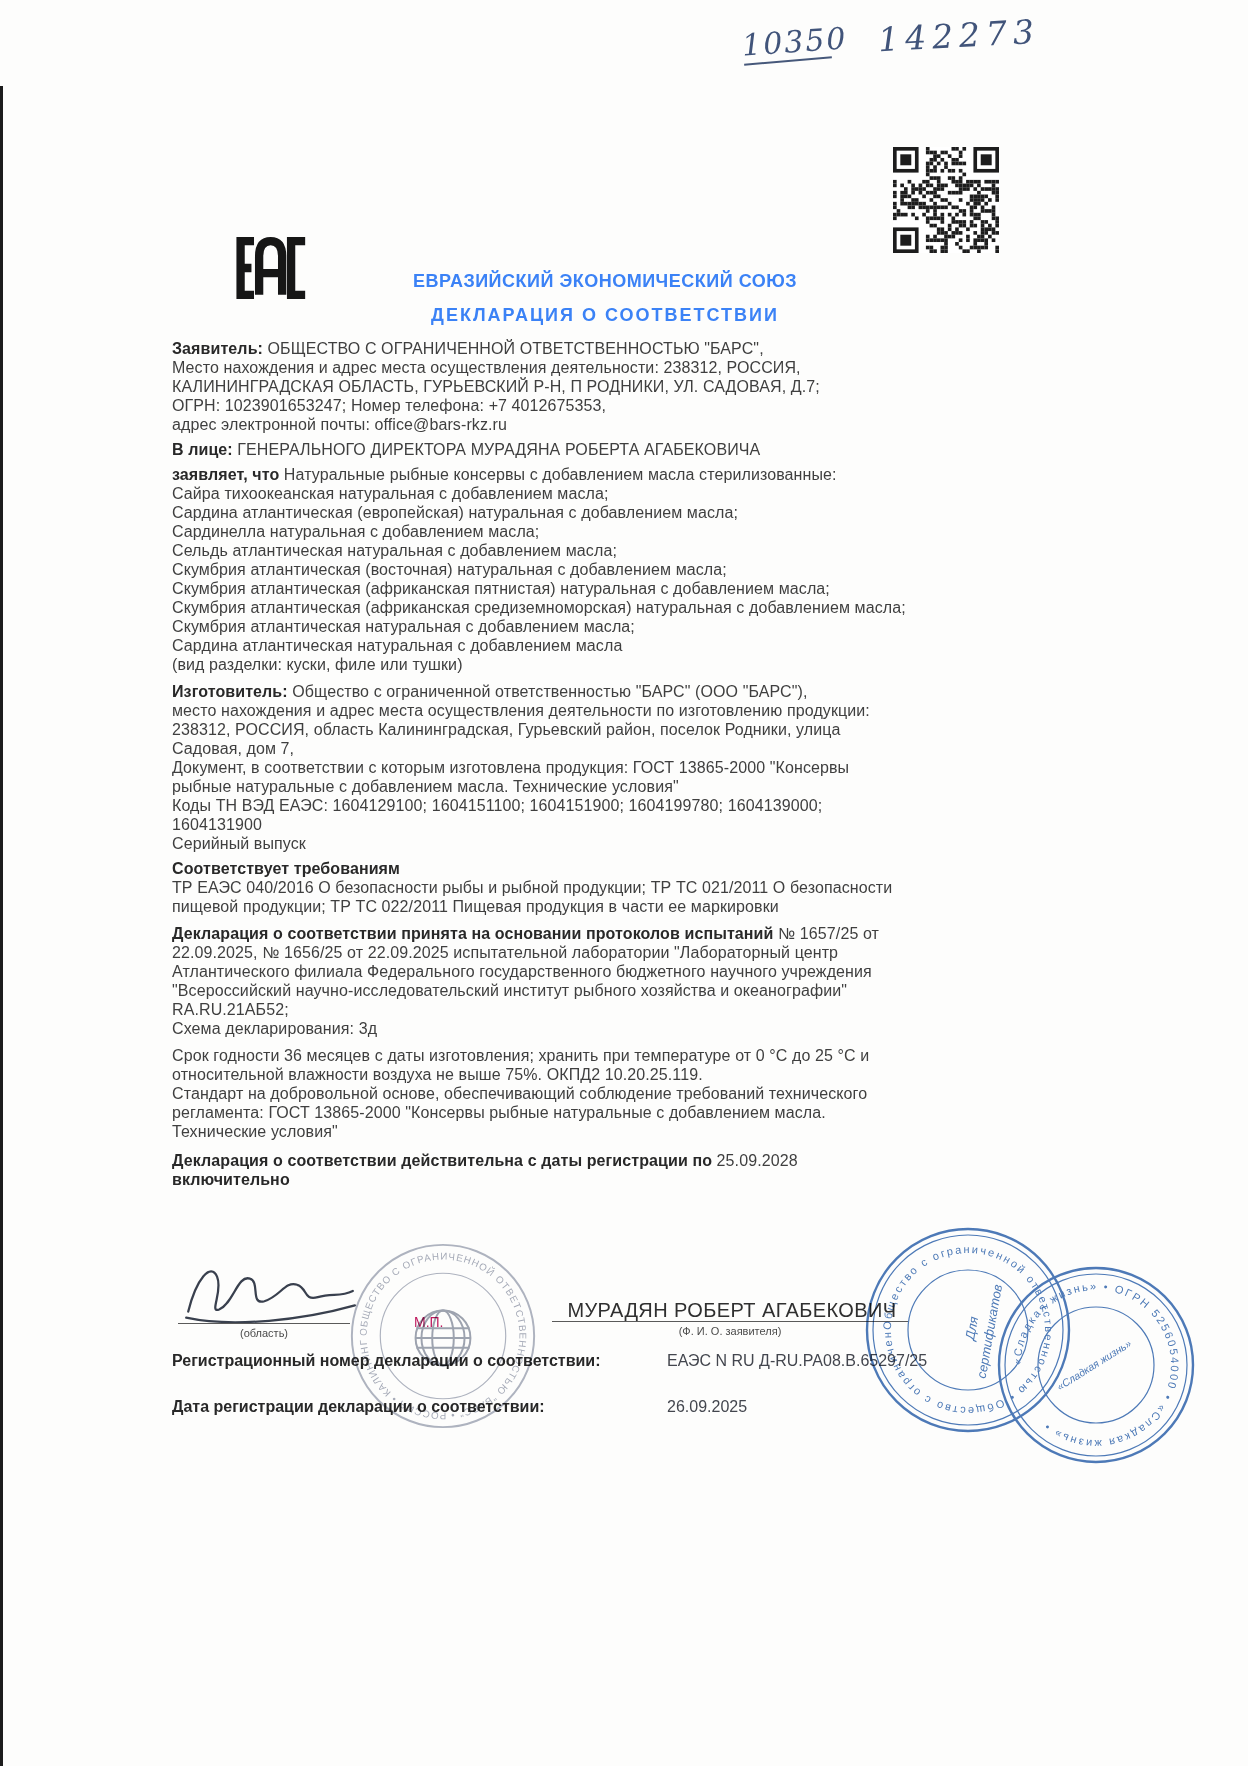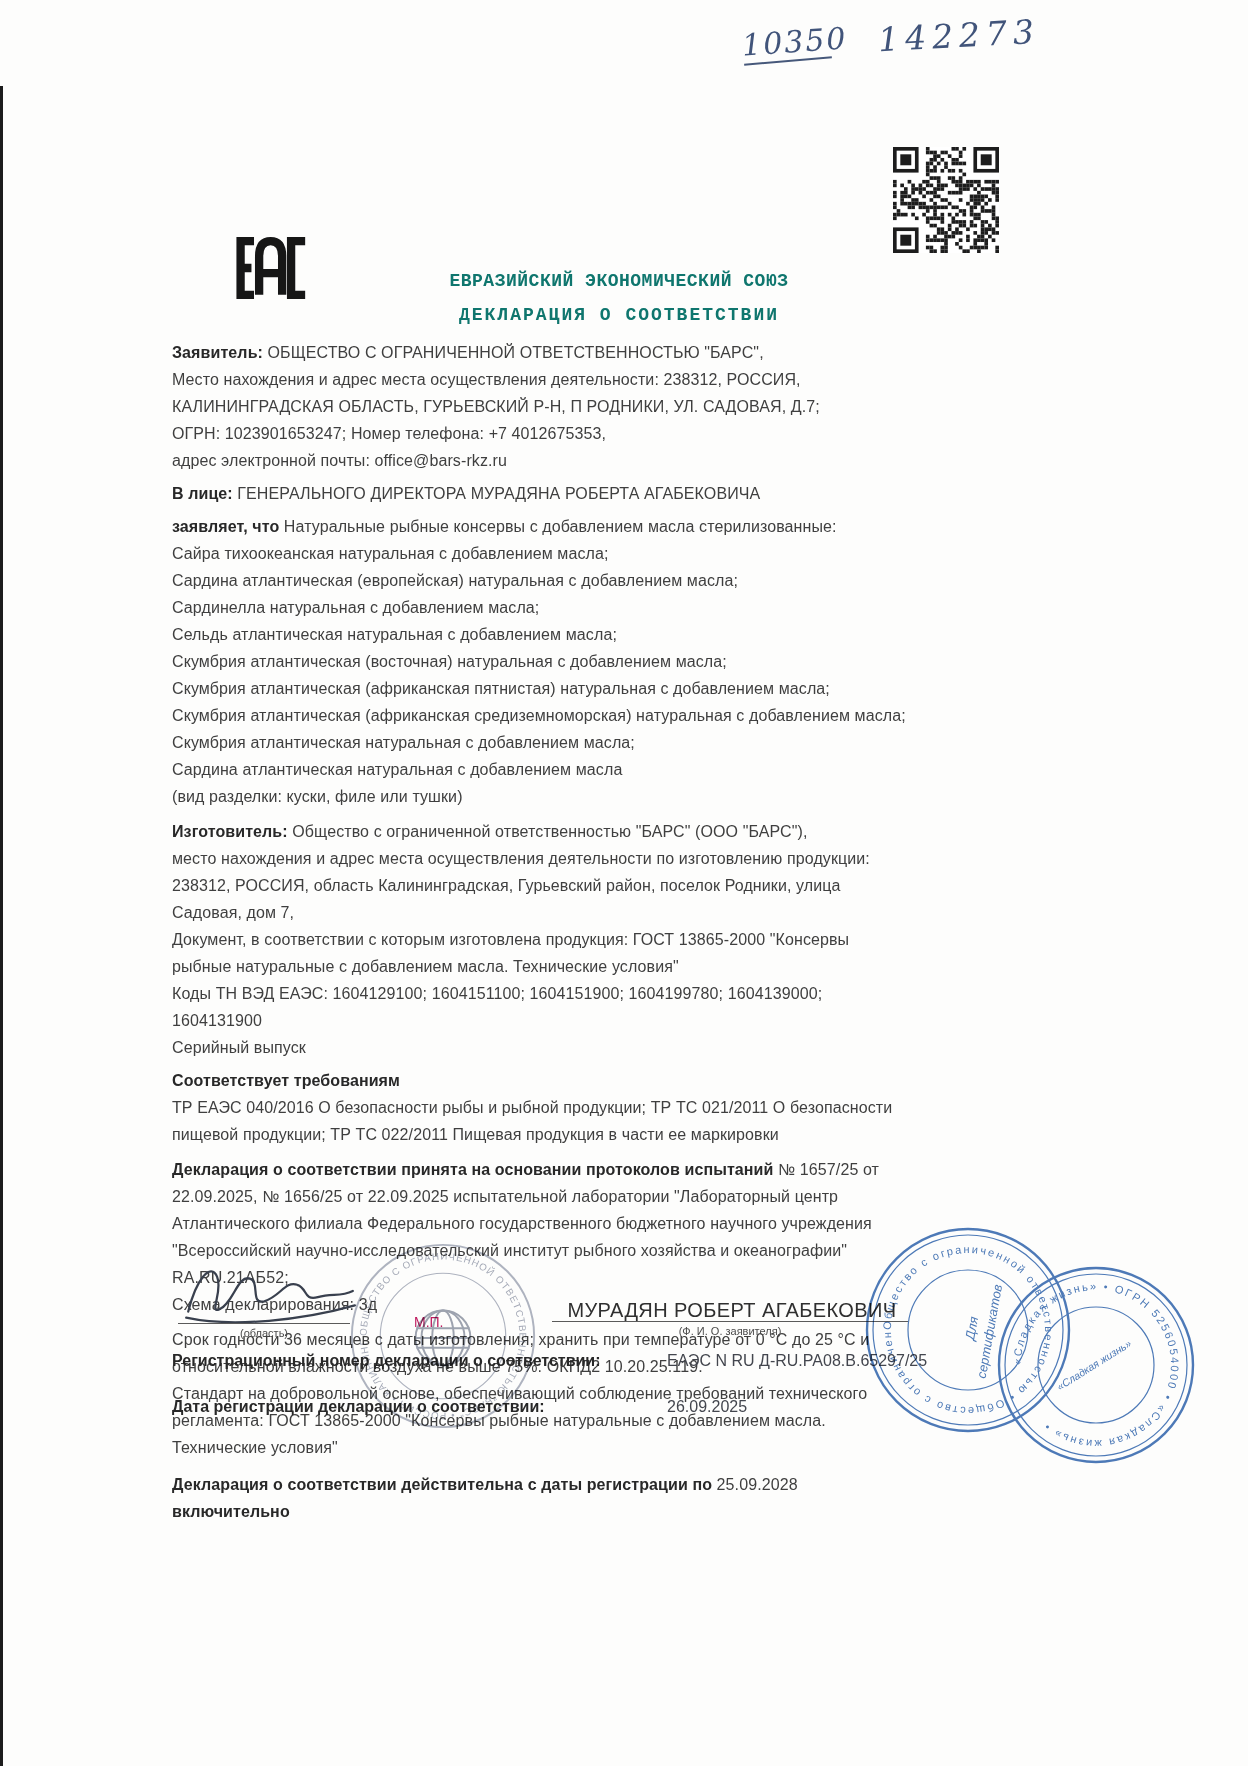--- a/index.html
+++ b/index.html
@@ -10,25 +10,25 @@
   
   .hw{position:absolute;font-family:"DejaVu Serif",serif;font-style:italic;color:#41547a;}
   .hw1{left:742px;top:24px;font-size:30px;letter-spacing:2px;transform:rotate(-4deg);}
   .hw2{left:878px;top:16px;font-size:33px;letter-spacing:6px;transform:rotate(-3deg);}
   .hwline{position:absolute;left:744px;top:60px;width:88px;border-bottom:2px solid #46587a;transform:rotate(-5deg);}
 
   .qr{position:absolute;left:893px;top:147px;width:106px;height:106px;}
   .eac{position:absolute;left:231px;top:236px;width:78px;height:64px;}
   .eacp{fill:none;stroke:#161616;stroke-width:13;}
 
-  .title1,.title2{position:absolute;left:164px;width:910px;text-align:center;font-weight:bold;color:#0f766e;font-family:Liberation Mono, monospace;}
+  .title1,.title2{position:absolute;left:150px;width:910px;text-align:center;font-weight:bold;color:#3b82f6;}
   .title1{top:271px;font-size:18px;letter-spacing:0.5px;}
   .title2{top:305px;font-size:18px;letter-spacing:2px;}
 
-  .bodytext{position:absolute;left:172px;top:339px;width:908px;font-size:16px;line-height:27px;letter-spacing:0.1px;}
+  .bodytext{position:absolute;left:172px;top:339px;width:908px;font-size:16px;line-height:19px;letter-spacing:0.1px;}
   .para{margin:0 0 6px 0;}
   .mb8{margin-bottom:8px;} .mb10{margin-bottom:10px;} .mb0{margin-bottom:0;}
   strong{font-weight:700;color:#282828;}
   .t{white-space:pre-line;}
   .bh{display:block;}
 
   .sig{position:absolute;left:182px;top:1256px;width:175px;height:72px;}
   .sigpath{fill:none;stroke:#39404e;stroke-width:2.2;stroke-linecap:round;}
   .line{position:absolute;border-top:1.5px solid #5a5a5a;height:0;}
   #sigline{left:178px;top:1323px;width:172px;}

